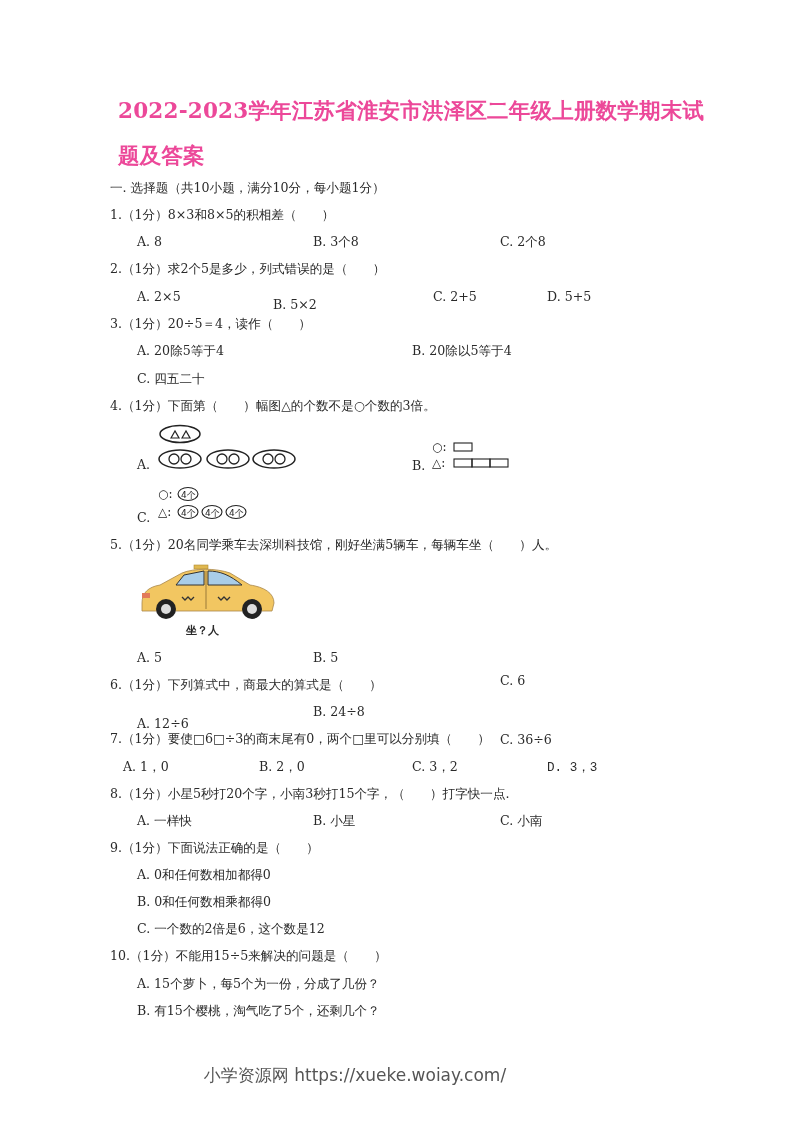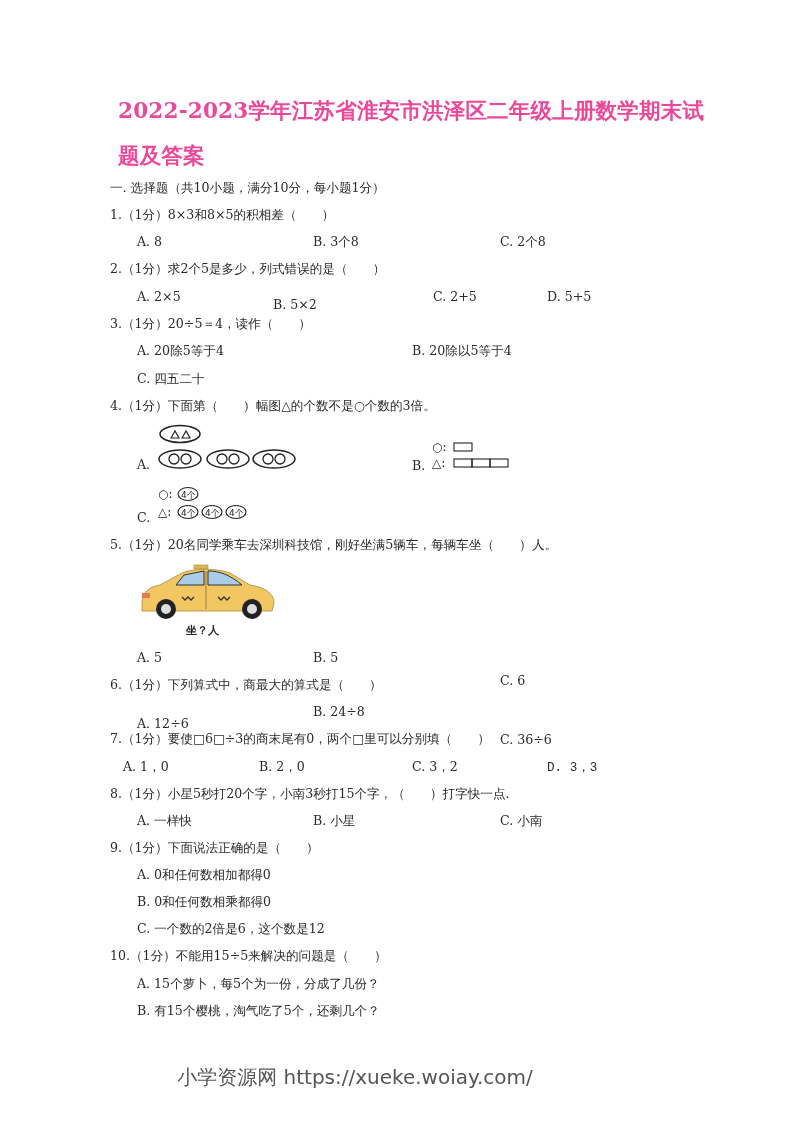--- a/index.html
+++ b/index.html
@@ -3,21 +3,21 @@
 <meta charset="utf-8">
 <style>
   html, body { margin: 0; padding: 0; background: #ffffff; }
   body { width: 793px; height: 1122px; position: relative; overflow: hidden;
          font-family: "DejaVu Serif", "Liberation Serif", serif; color: #222; }
   .title { position: absolute; left: 118px; font-size: 21.5px; font-weight: bold;
            color: #ec4899; letter-spacing: 0.2px; white-space: nowrap; }
   .line { position: absolute; font-size: 12.6px; white-space: nowrap; color: #2a2a2a; }
   .q { left: 110px; }
   .footer { position: absolute; left: 0; width: 710px; top: 1064px; text-align: center;
-            font-family: "DejaVu Sans", "Liberation Sans", sans-serif; font-size: 20px; color: #555; }
+            font-family: "DejaVu Sans", "Liberation Sans", sans-serif; font-size: 17px; color: #555; }
   svg { position: absolute; overflow: visible; }
   .figtxt { font-family: "DejaVu Serif", serif; font-size: 12px; fill: #222; }
 </style>
 </head>
 <body>
 
 <div class="title" style="top:96px;">2022-2023学年江苏省淮安市洪泽区二年级上册数学期末试</div>
 <div class="title" style="top:141px;">题及答案</div>
 
 <div class="line q" style="top:180px;">一. 选择题（共10小题，满分10分，每小题1分）</div>

